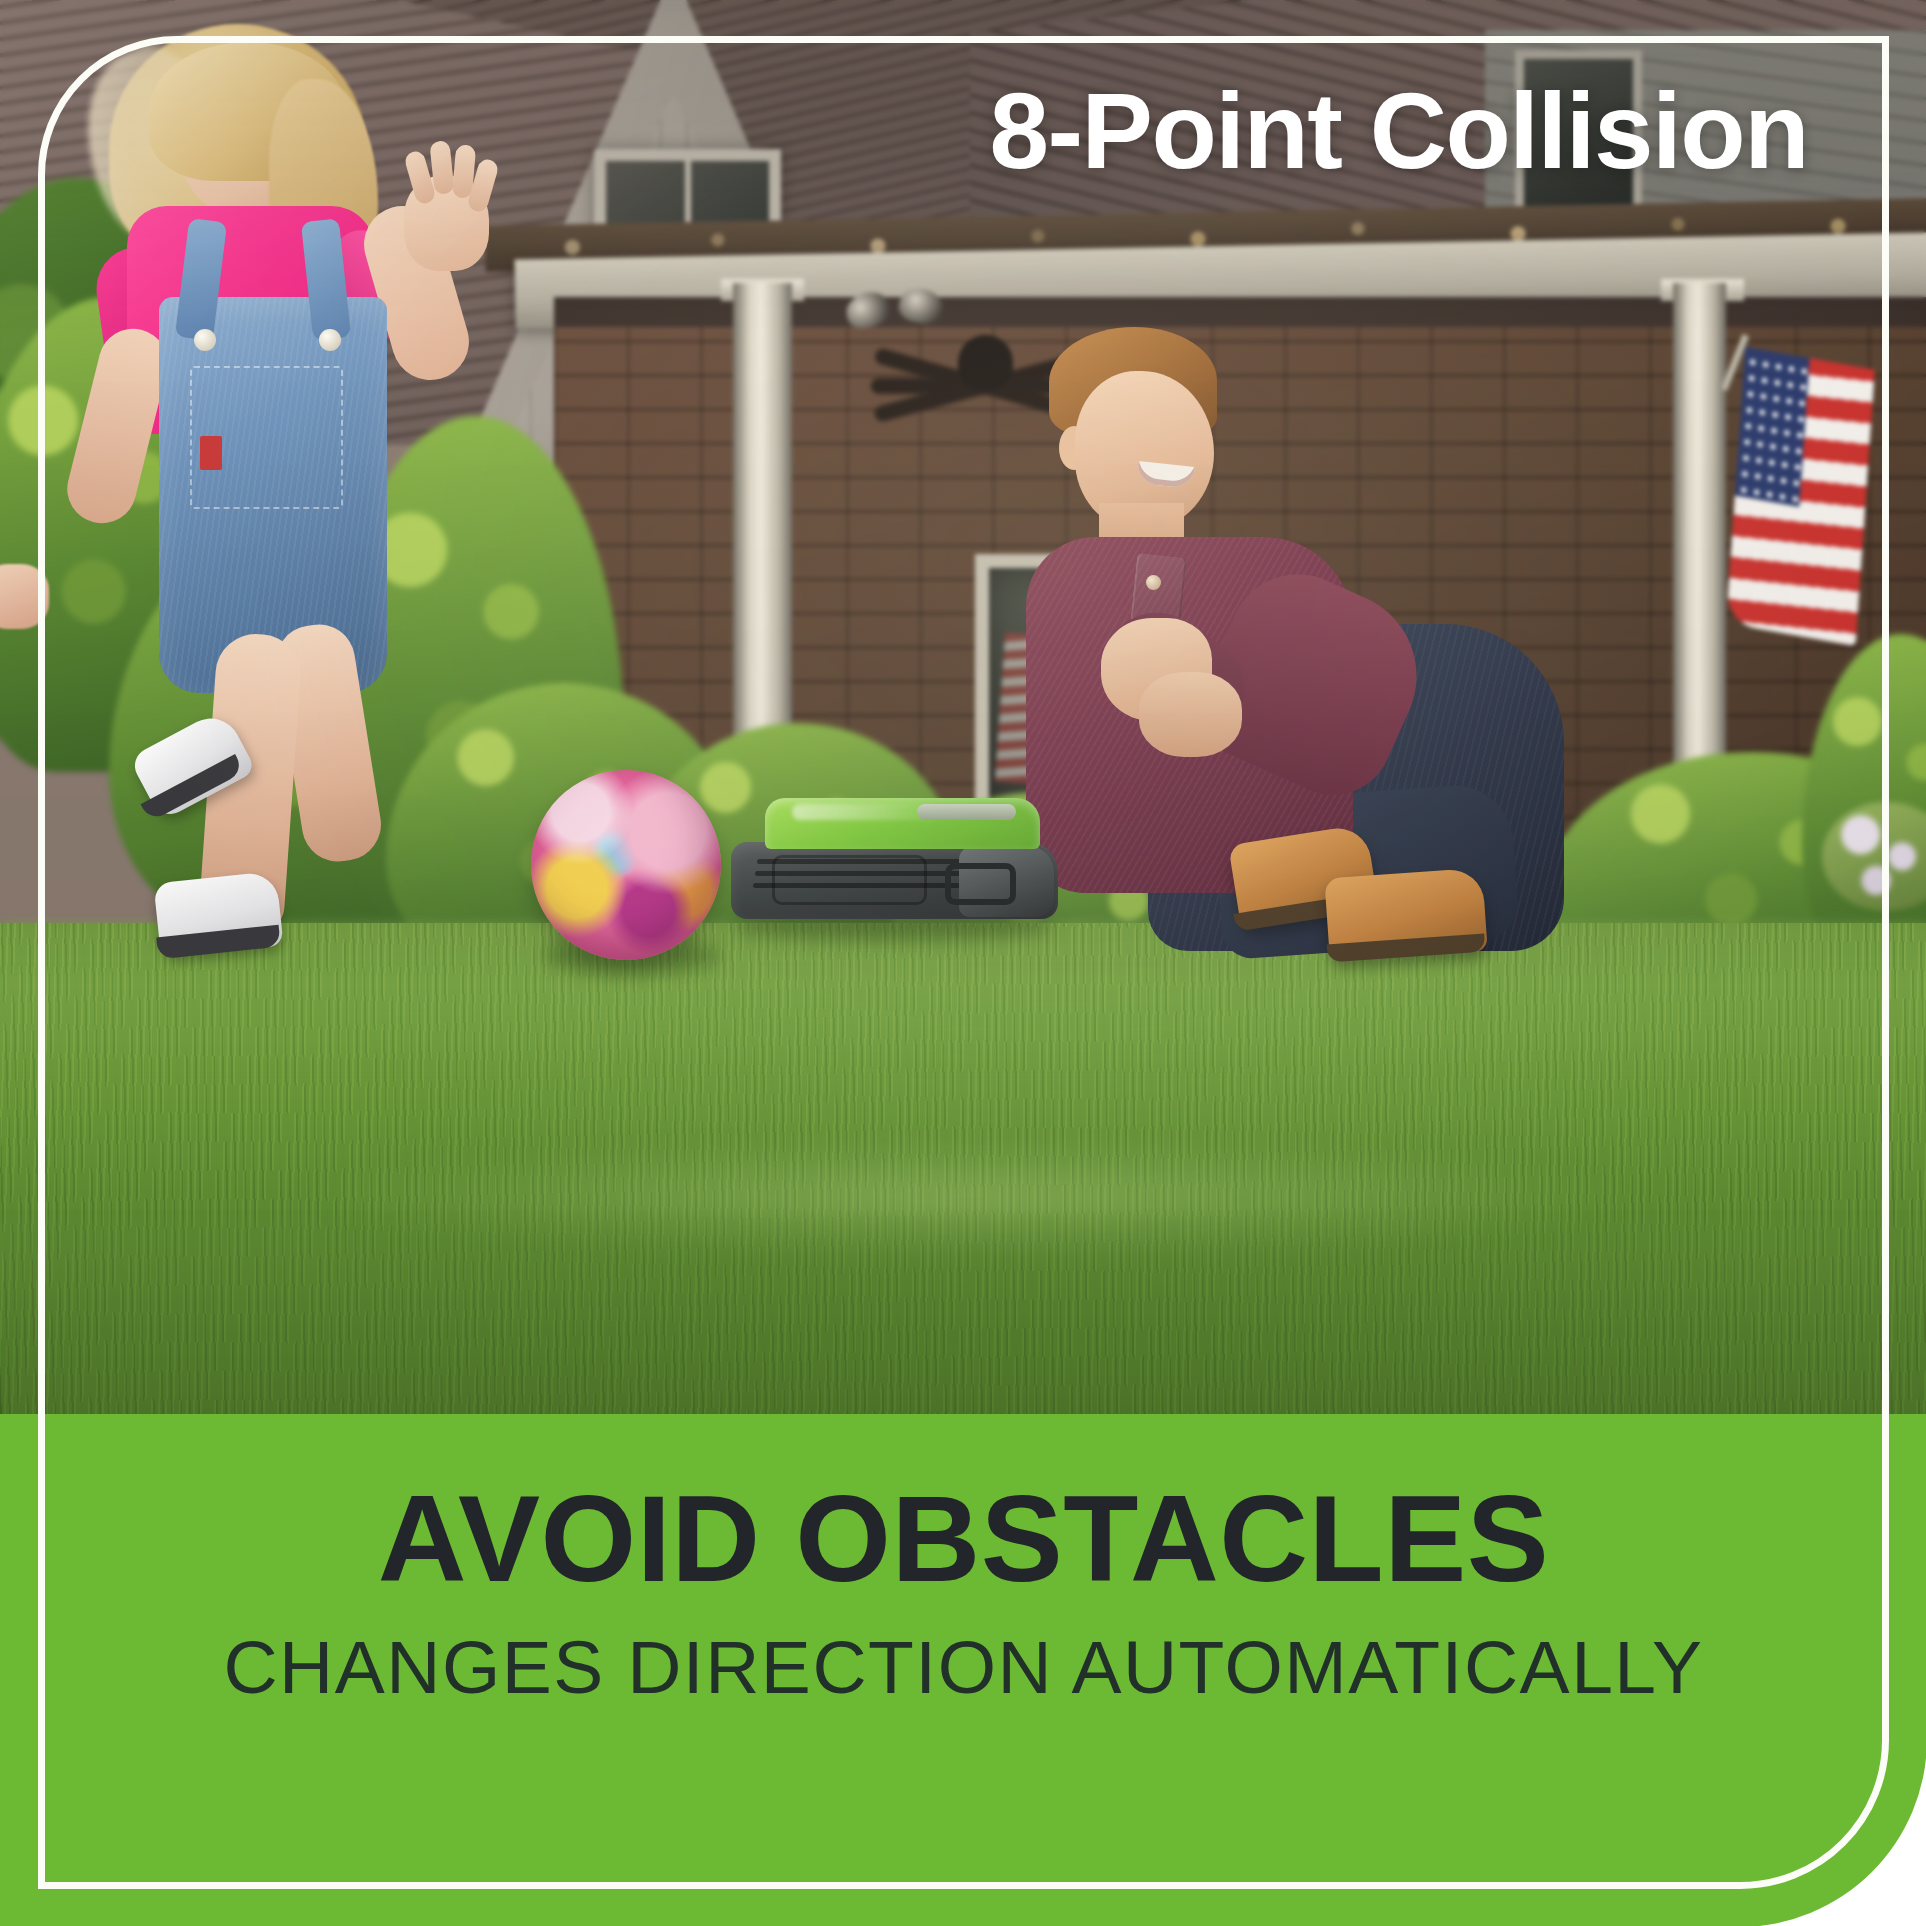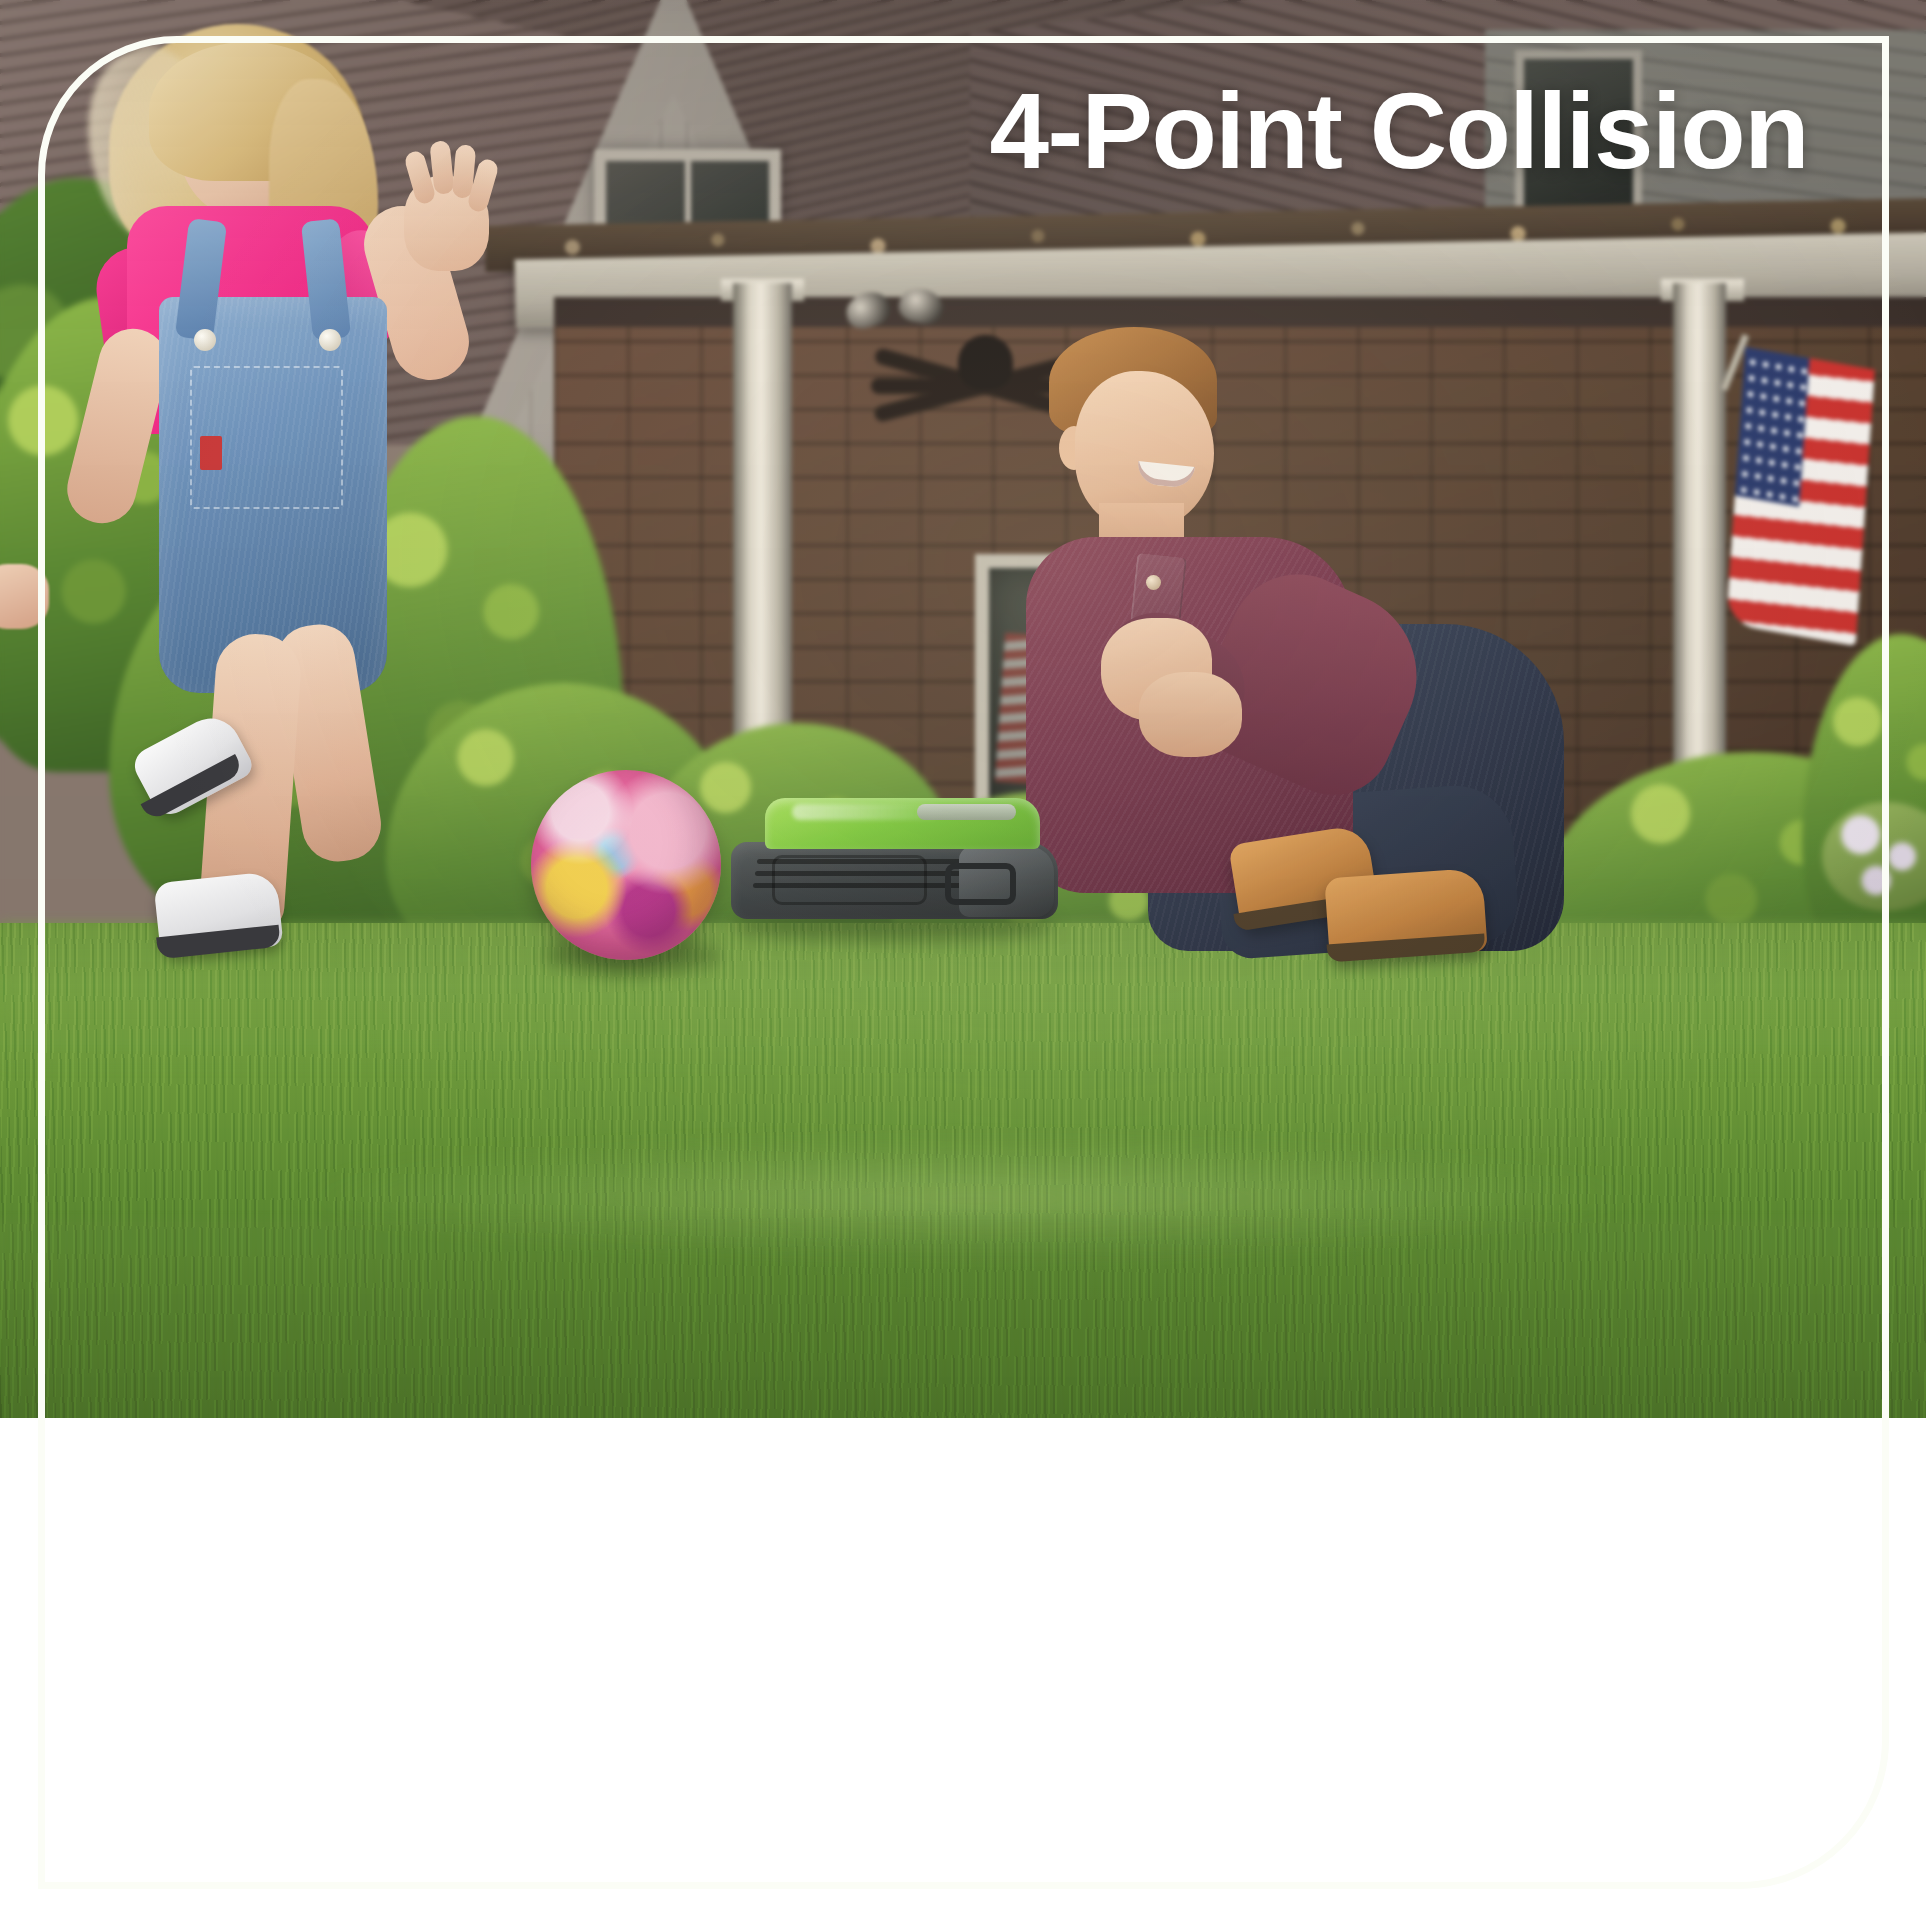--- a/index.html
+++ b/index.html
@@ -1000,21 +1000,25 @@
       <div class="mower-top-hl"></div>
       <div class="mower-badge"></div>
     </div>
 
     <div class="ball-shadow"></div>
     <div class="ball"></div>
 
     <div class="photo-grade"></div>
 
     <div class="headline">
-      <span class="hl-line">4-Point Collision</span>
+      <span class="hl-line">8-Point Collision</span>
     </div>
   </div>
 
+  <div class="banner">
+    <div class="banner-title">AVOID OBSTACLES</div>
+    <div class="banner-sub">CHANGES DIRECTION AUTOMATICALLY</div>
+  </div>
 
   <div class="frame"></div>
 
 </div>
 
 
 </body></html>

